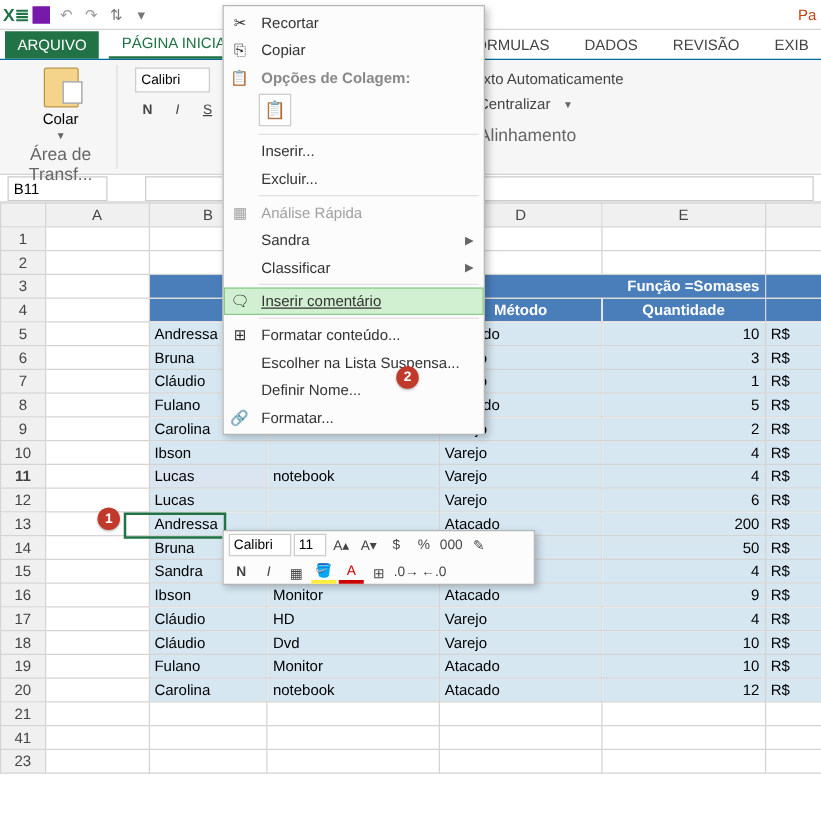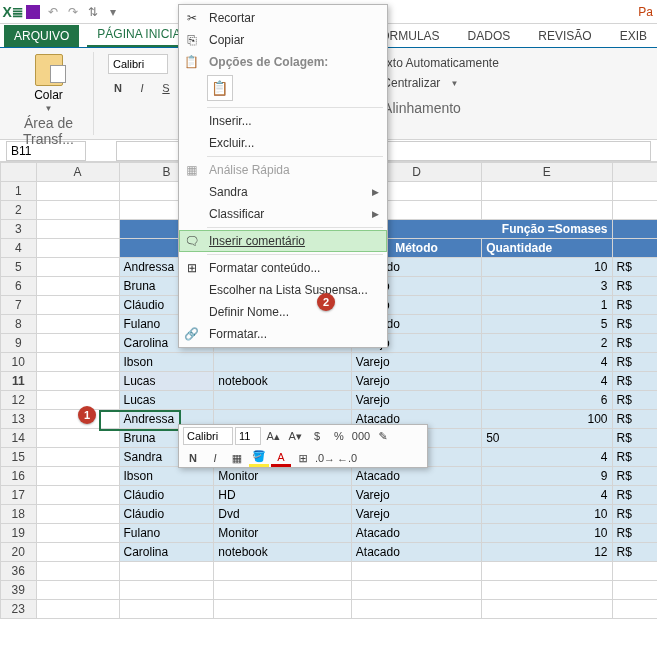--- a/index.html
+++ b/index.html
@@ -181,21 +181,21 @@
     <td class="hdr-blue cell-sel" colspan="2"></td>
     <td class="hdr-blue cell-sel" colspan="2">Função =Somases</td>
     <td class="hdr-blue cell-sel"></td>
   </tr>
   <tr>
     <td class="rowh">4</td>
     <td></td>
     <td class="hdr-blue cell-sel">Fu</td>
     <td class="hdr-blue cell-sel" style="text-align:right">to</td>
     <td class="hdr-blue cell-sel" style="text-align:center">Método</td>
-    <td class="hdr-blue cell-sel" style="text-align:left">Quantidade</td>
+    <td class="hdr-blue cell-sel" style="text-align:center">Quantidade</td>
     <td class="hdr-blue cell-sel"></td>
   </tr>
   </tbody>
       <tbody id="data-rows">
         <tr>
           <td class="rowh">5</td>
           <td></td>
           <td class="cell-sel">Andressa</td>
           <td class="cell-sel"></td>
           <td class="cell-sel">Atacado</td>
@@ -264,30 +264,30 @@
           <td class="cell-sel">Varejo</td>
           <td class="cell-sel" style="text-align:right">6</td>
           <td class="cell-sel">R$</td>
         </tr>
         <tr>
           <td class="rowh">13</td>
           <td></td>
           <td class="cell-sel">Andressa</td>
           <td class="cell-sel"></td>
           <td class="cell-sel">Atacado</td>
-          <td class="cell-sel" style="text-align:right">100</td>
+          <td class="cell-sel" style="text-align:right">200</td>
           <td class="cell-sel">R$</td>
         </tr>
         <tr>
           <td class="rowh">14</td>
           <td></td>
           <td class="cell-sel">Bruna</td>
           <td class="cell-sel"></td>
           <td class="cell-sel">Atacado</td>
-          <td class="cell-sel" style="text-align:left">50</td>
+          <td class="cell-sel" style="text-align:right">50</td>
           <td class="cell-sel">R$</td>
         </tr>
         <tr>
           <td class="rowh">15</td>
           <td></td>
           <td class="cell-sel">Sandra</td>
           <td class="cell-sel">HD</td>
           <td class="cell-sel">Varejo</td>
           <td class="cell-sel" style="text-align:right">4</td>
           <td class="cell-sel">R$</td>
@@ -333,30 +333,30 @@
           <td></td>
           <td class="cell-sel">Carolina</td>
           <td class="cell-sel">notebook</td>
           <td class="cell-sel">Atacado</td>
           <td class="cell-sel" style="text-align:right">12</td>
           <td class="cell-sel">R$</td>
         </tr>
       </tbody>
   <tbody>
         <tr>
-          <td class="rowh">36</td>
-          <td></td>
-          <td></td>
-          <td></td>
-          <td></td>
-          <td></td>
-          <td></td>
-        </tr>
-  <tr>
-          <td class="rowh">39</td>
+          <td class="rowh">21</td>
+          <td></td>
+          <td></td>
+          <td></td>
+          <td></td>
+          <td></td>
+          <td></td>
+        </tr>
+  <tr>
+          <td class="rowh">41</td>
           <td></td>
           <td></td>
           <td></td>
           <td></td>
           <td></td>
           <td></td>
         </tr>
   <tr>
           <td class="rowh">23</td>
           <td></td>

